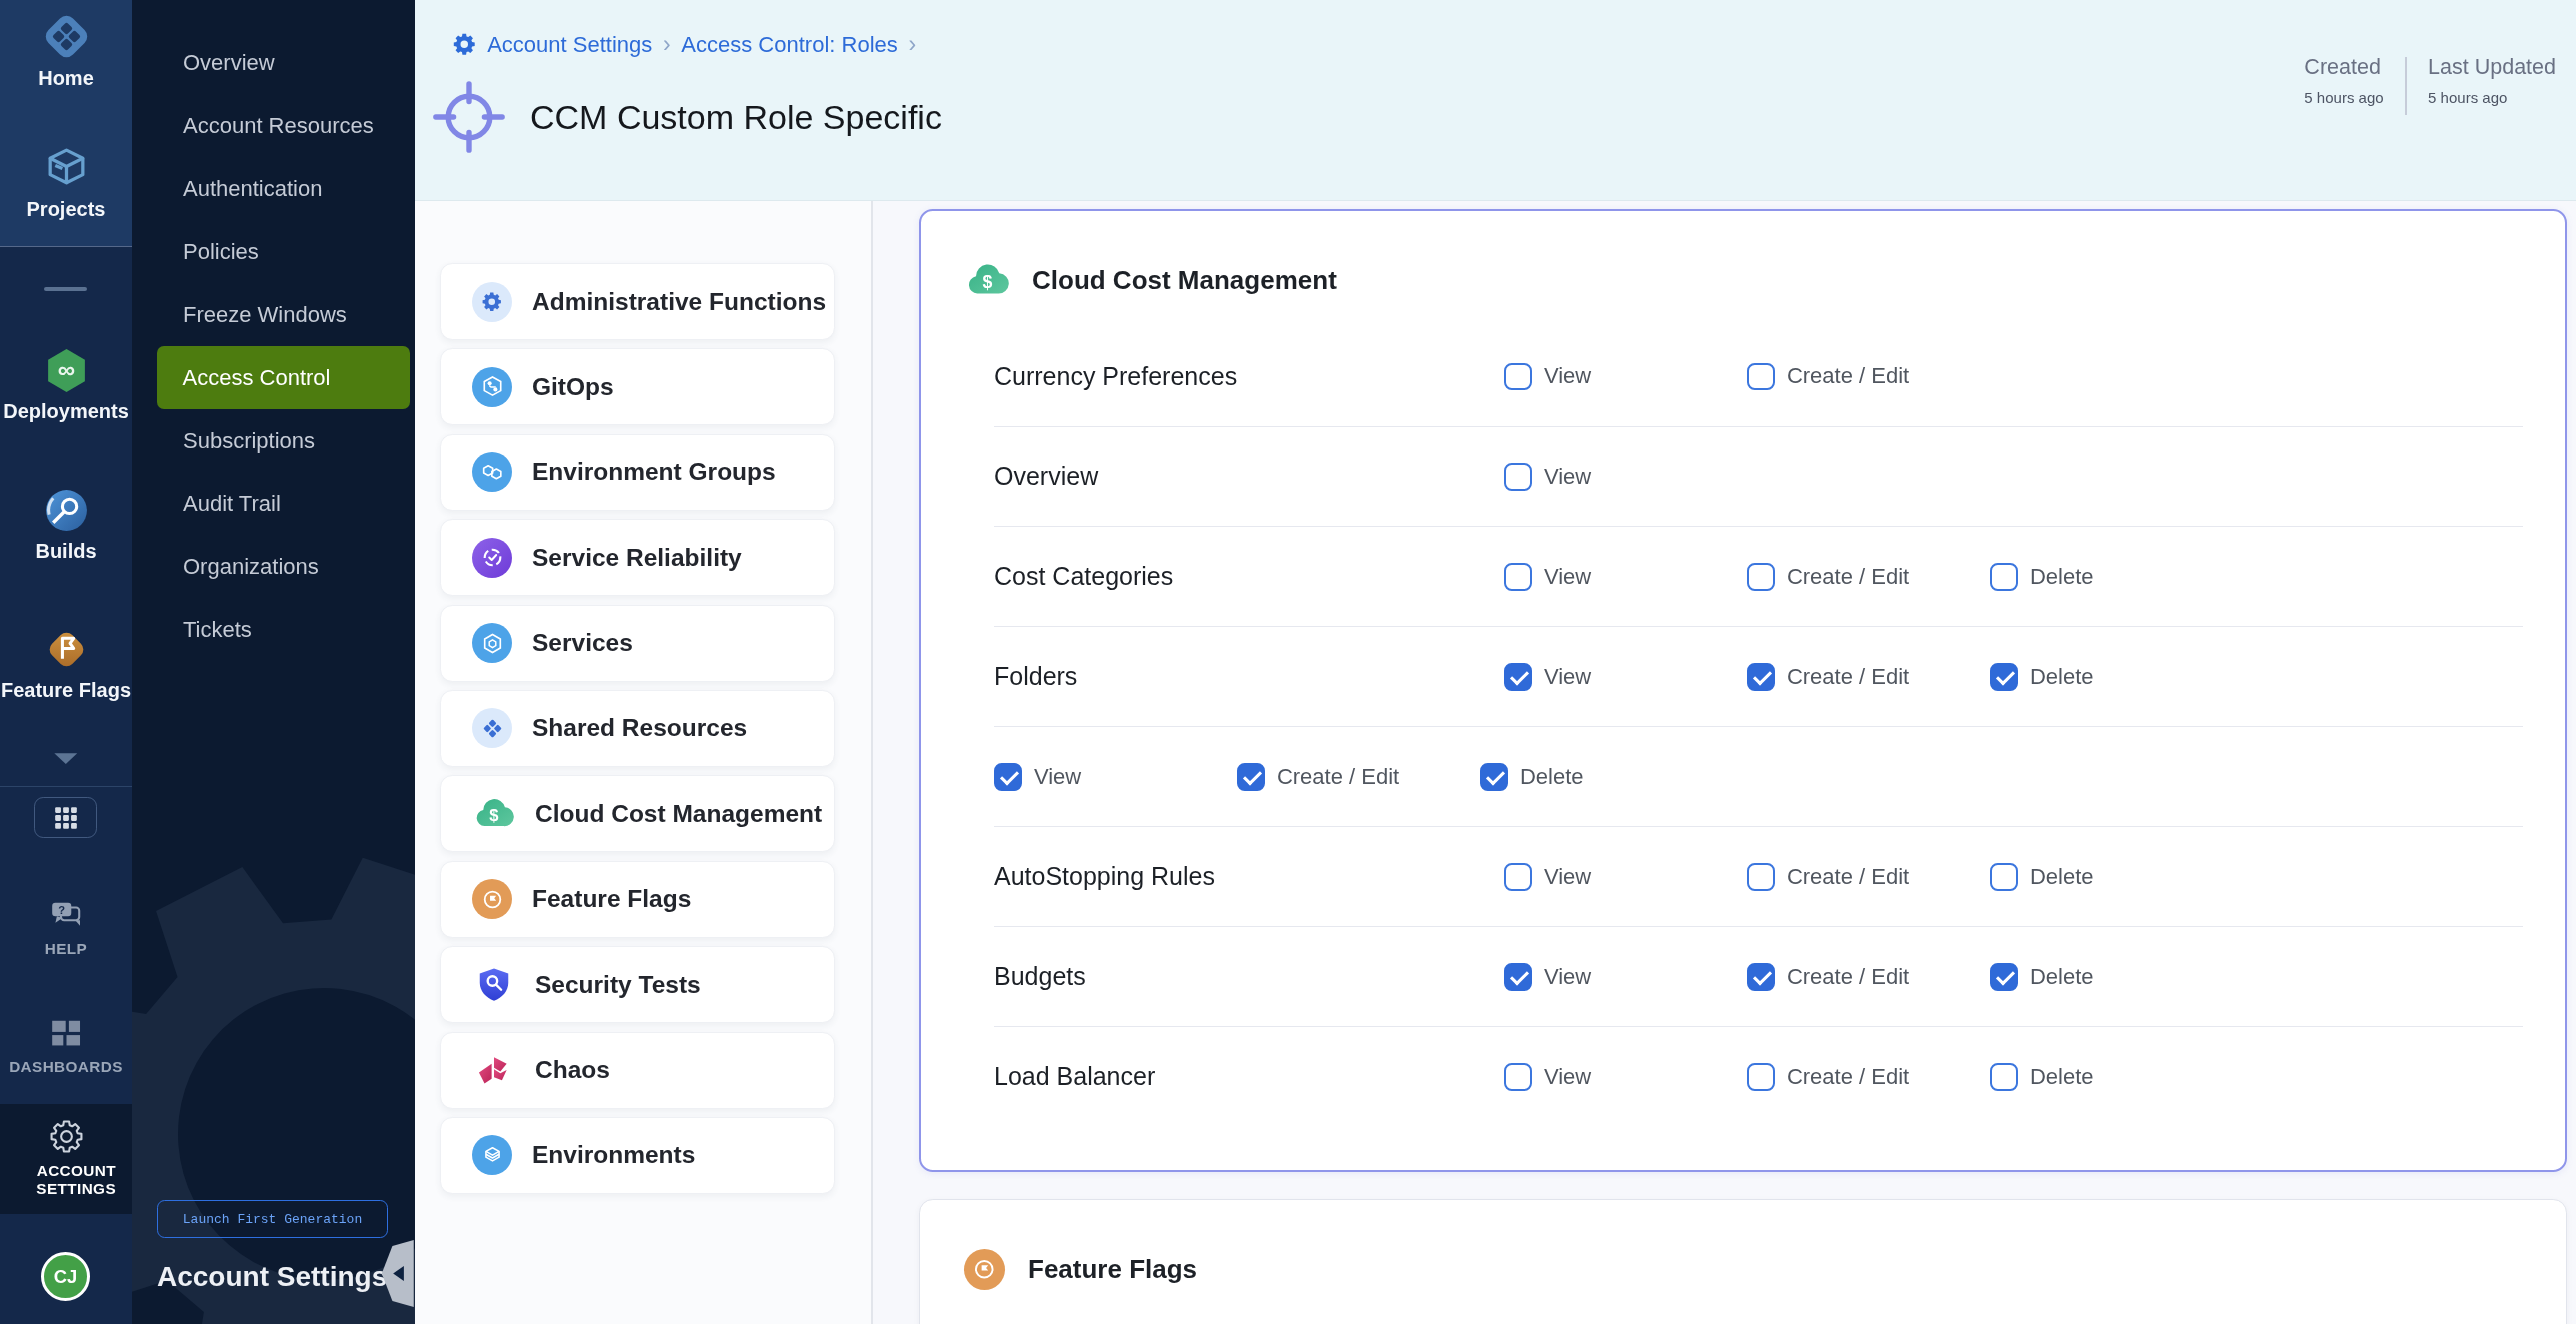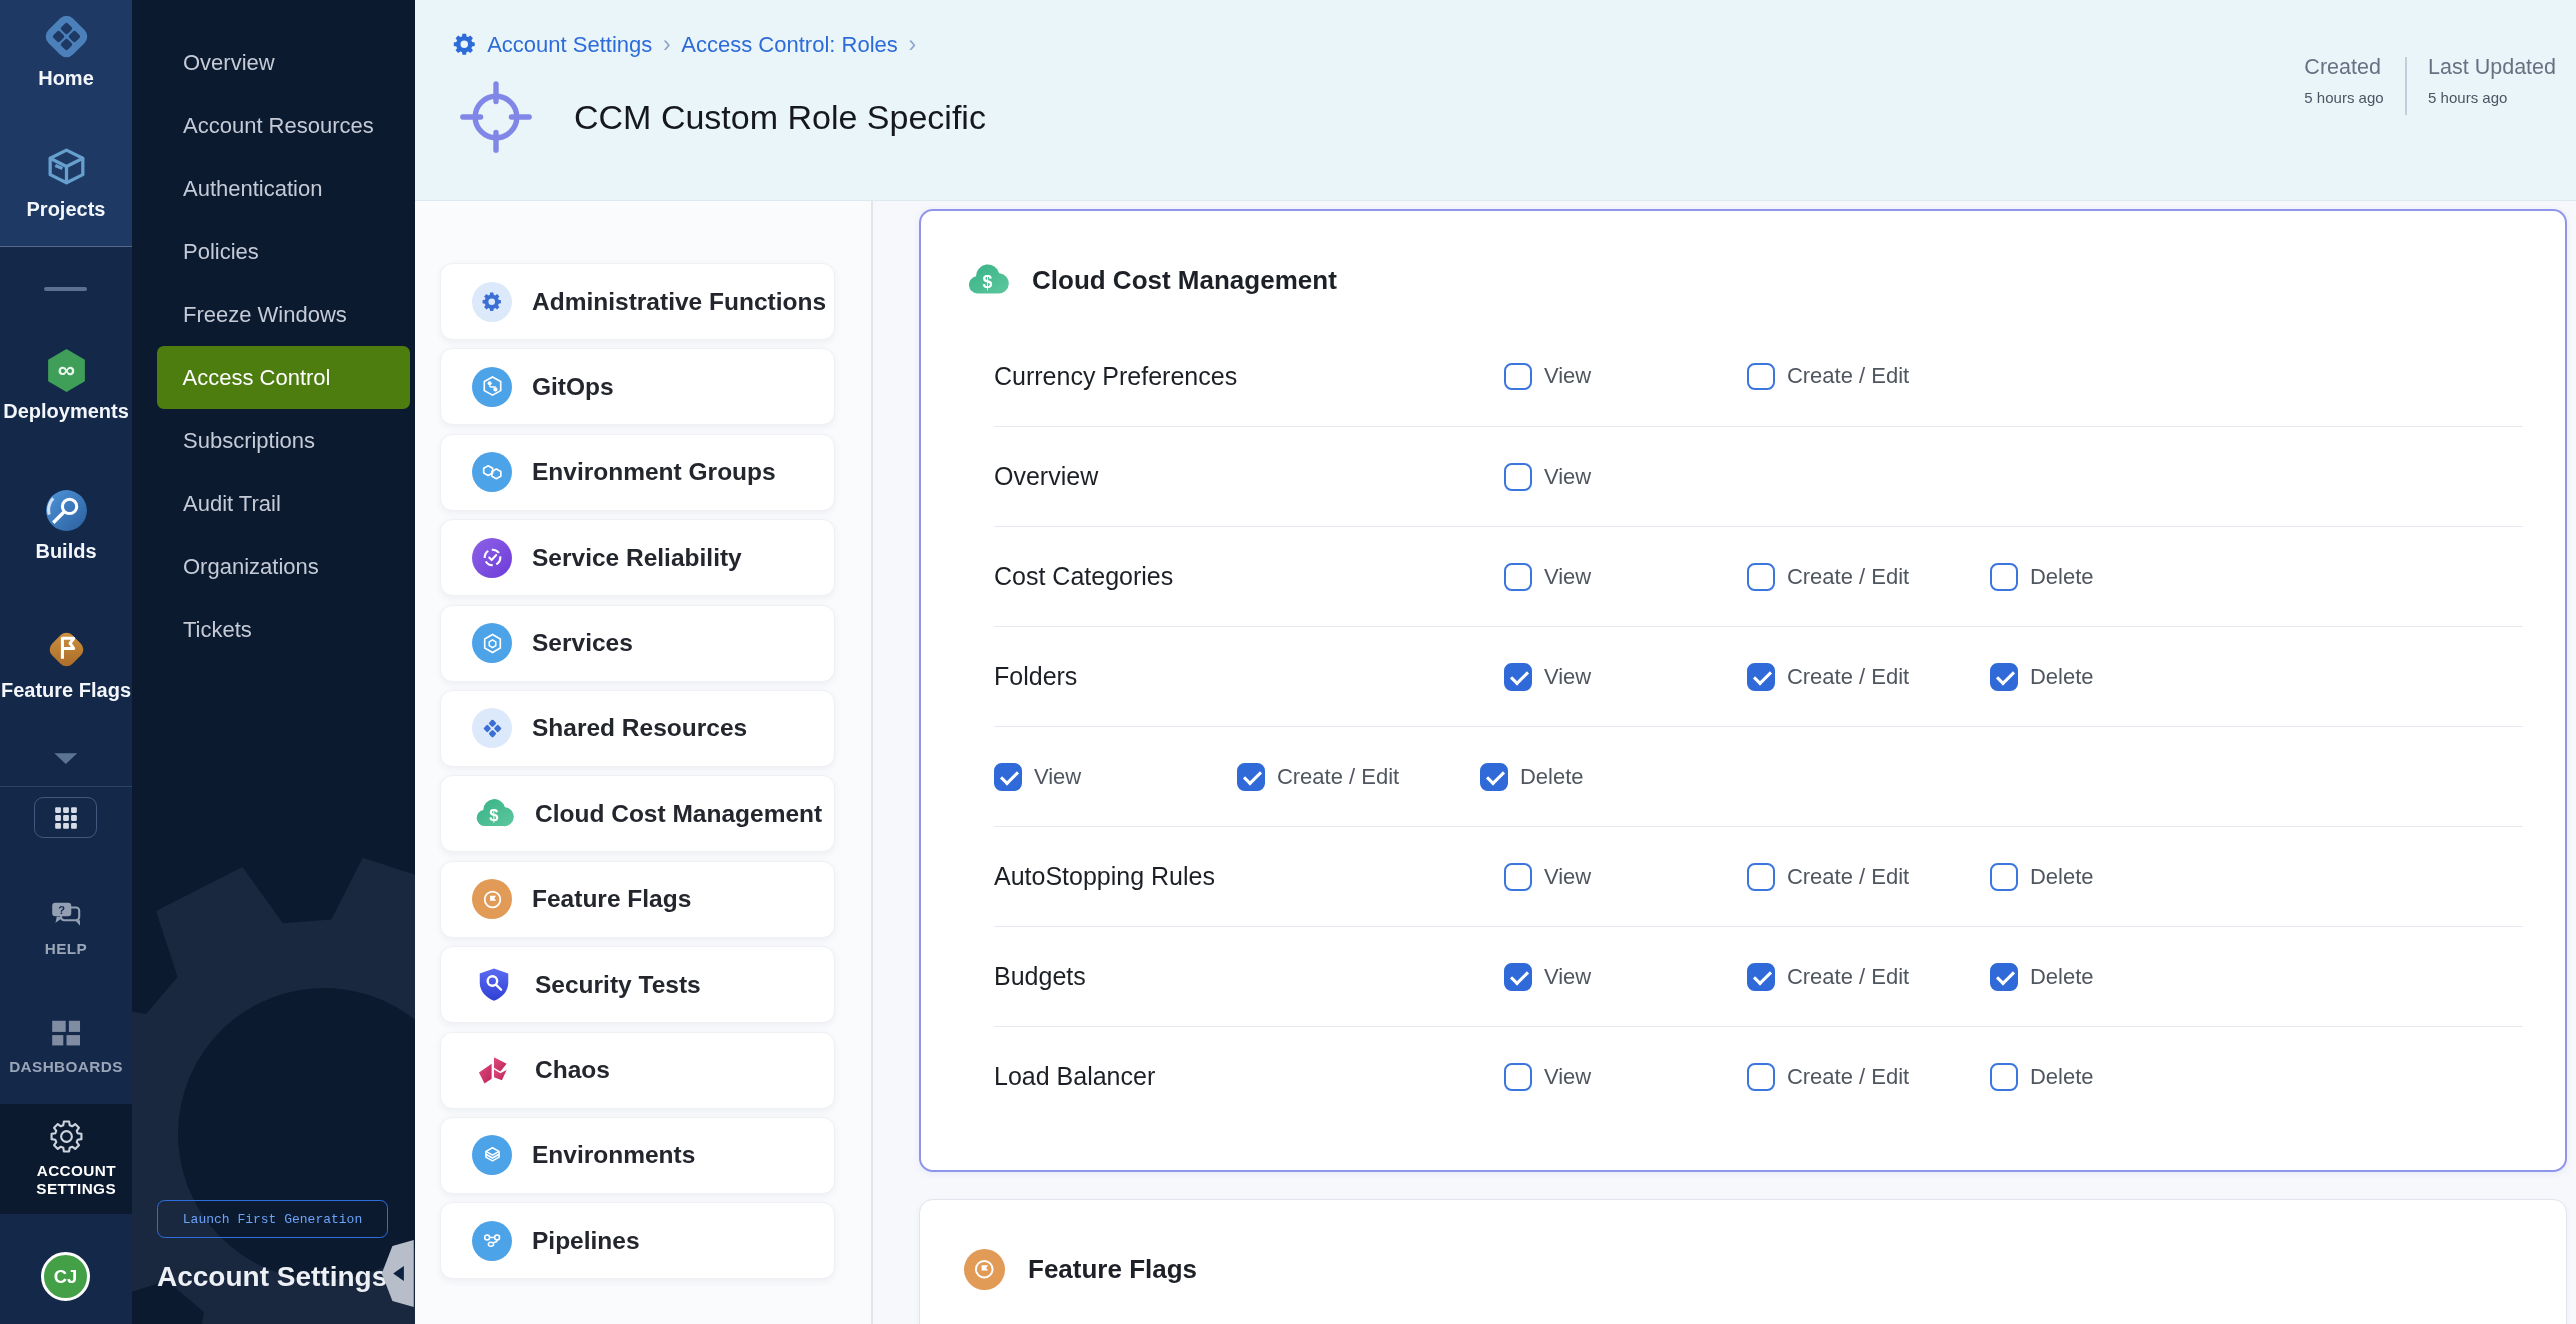--- a/index.html
+++ b/index.html
@@ -42,21 +42,21 @@
   .sb-title { position:absolute; left:25px; top:1261px; font-size:28px; font-weight:700; color:#edf0f5; }
   .collapse { position:absolute; right:1.5px; top:1240px; cursor:pointer; }
 
   
   .content { flex:1 1 auto; display:flex; flex-direction:column; min-width:0; }
   .band { position:relative; height:201px; flex:0 0 201px; background:#e9f5f9; border-bottom:0.8px solid #dde9ee; }
   .crumbs { position:absolute; left:37px; top:31px; display:flex; align-items:center; gap:10.7px;
     font-size:22px; color:#2d6bd8; }
   .crumbs .link { cursor:pointer; }
   .crumbs .sep { color:#8fa6c9; font-size:23px; }
-  .titlerow { position:absolute; left:44px; top:80px; display:flex; align-items:center; gap:41px; }
+  .titlerow { position:absolute; left:17px; top:80px; display:flex; align-items:center; gap:24px; }
   .page-title { font-size:34px; font-weight:500; color:#15181d; }
   .meta { position:absolute; right:20px; top:55px; display:flex; align-items:flex-start; gap:21.5px; }
   .meta .mcol { display:flex; flex-direction:column; gap:9.2px; }
   .meta .mlabel { font-size:21.5px; color:#697083; }
   .meta .mvalue { font-size:15px; color:#4d5464; }
   .meta .mdiv { width:1.5px; height:58px; background:#c6ccd9; margin-top:1.5px; }
 
   .body-split { flex:1 1 auto; display:flex; min-height:0; }
 
   
@@ -402,32 +402,20 @@
           <div class="cat-card">
             <span class="cat-ic blue" style="width:40px;height:40px;flex:0 0 40px">
               <svg width="23" height="23" viewBox="0 0 28 28" fill="none" stroke="#fff" stroke-width="1.9" stroke-linejoin="round">
                 <path d="M14 4.5 22 9l-8 4.5L6 9Z"></path>
                 <path d="M22 9v7l-8 4.5L6 16V9"></path>
                 <path d="M22 12.5 14 17l-8-4.5"></path>
               </svg>
             </span>
             <span class="clabel">Environments</span>
           </div>
-          <div class="cat-card">
-            <span class="cat-ic blue" style="width:40px;height:40px;flex:0 0 40px">
-              <svg width="23" height="23" viewBox="0 0 30 26" fill="none" stroke="#fff" stroke-width="2">
-                <circle cx="8" cy="9" r="3.2"></circle>
-                <circle cx="21" cy="9" r="3.2"></circle>
-                <path d="M11.2 9h6.6"></path>
-                <ellipse cx="13" cy="18" rx="3.4" ry="2.6"></ellipse>
-                <path d="M21 12.2c0 4-3.5 2.5-4.8 3.6"></path>
-              </svg>
-            </span>
-            <span class="clabel">Pipelines</span>
-          </div>
         </div>
 
       <div class="mainarea">
         <section class="panel">
           <div class="panel-header">
             <span id="panel-icon">
                 <span class="cat-ic bare" style="width:44px;flex:0 0 44px">
                   <svg width="44" height="44" viewBox="0 0 52 44">
                     <path d="M14.5 38A10.3 10.3 0 0 1 13 17.6 14 14 0 0 1 40.5 14 10 10 0 0 1 39 38Z" fill="url(#ggr)"></path>
                     <text x="26.5" y="31" text-anchor="middle" font-size="21" font-weight="bold" fill="#fff">$</text>

